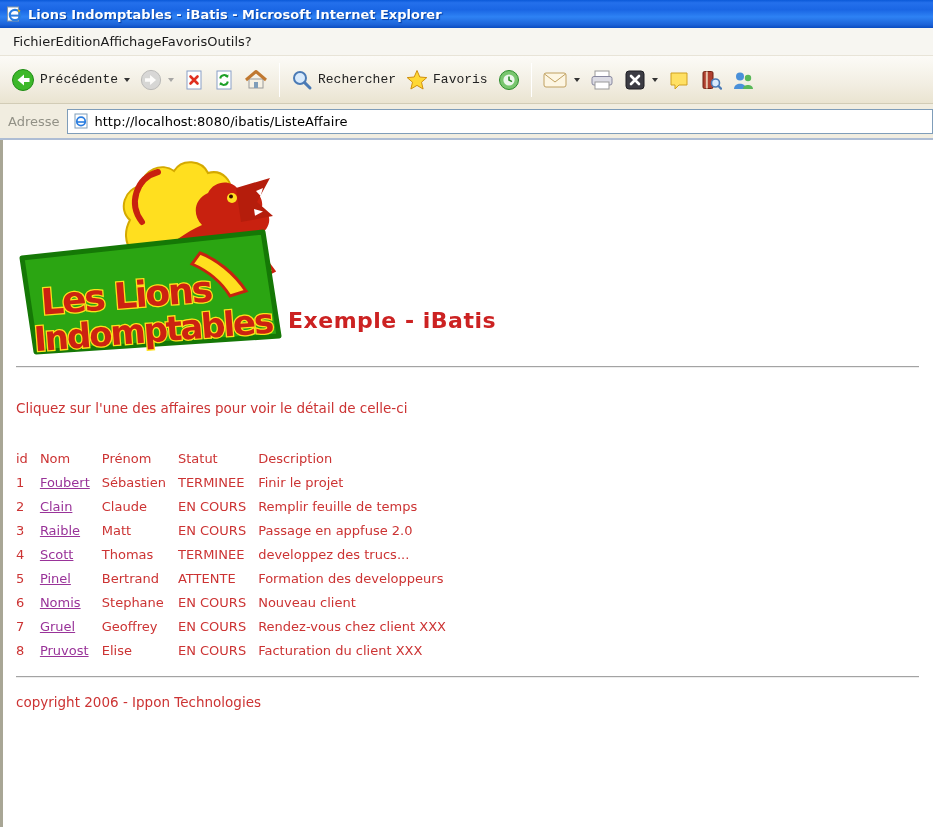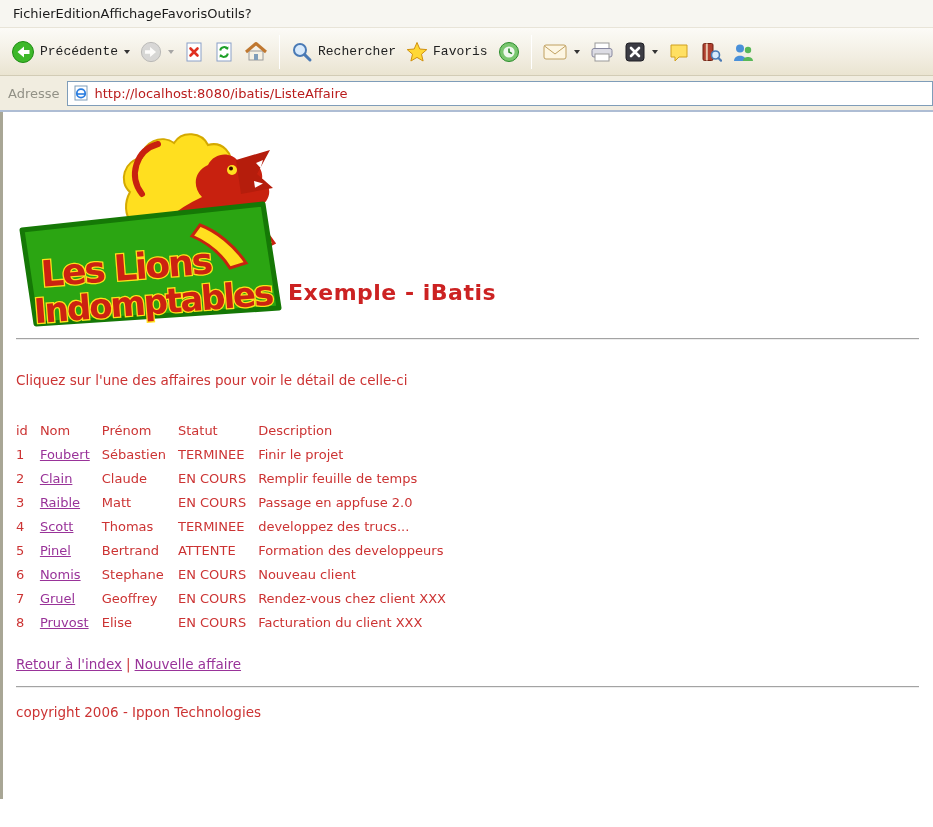--- a/index.html
+++ b/index.html
@@ -36,21 +36,21 @@
   
   .addressbar {
     height:36px; background:#f1ede0; display:flex; align-items:center; padding-left:8px;
     border-bottom:2px solid #aebdd4;
   }
   .address-label { color:#929186; font-size:13px; margin-right:7px; }
   .address-field {
     flex:1; height:25px; background:#fff; border:1px solid #7f9db9;
     display:flex; align-items:center; gap:6px; padding:0 5px;
   }
-  .address-url { font-size:13px; color:#b91c1c; white-space:nowrap; }
+  .address-url { font-size:13px; color:#000000; white-space:nowrap; }
   
   .content {
     height:687px; background:#fff; border-left:3px solid #a8a695;
     padding:0 12px 0 13px; color:#cc3333; font-size:13px; overflow:hidden;
   }
   .header-row { position:relative; height:196px; margin-top:16px; }
   .site-logo { position:absolute; left:0; top:4px; }
   .page-heading {
     position:absolute; left:272px; top:152px;
     font-size:22px; font-weight:bold; color:#cc2222; letter-spacing:.5px; white-space:nowrap;
@@ -66,20 +66,31 @@
   .link-sep { color:#cc3333; margin:0 4px; }
   .hr2 { margin-top:36px; }
   .copyright { margin-top:16px; font-size:13.5px; }
   svg { display:block; }
 </style>
 </head>
 <body>
 
 <div class="window">
 
+  <div class="titlebar">
+    <span>
+      <svg width="16" height="16" viewBox="0 0 16 16">
+        <rect x="1.5" y="1" width="11" height="14" fill="#fff" stroke="#8899aa"></rect>
+        <circle cx="9" cy="9" r="5.2" fill="none" stroke="#2a7de0" stroke-width="2.2"></circle>
+        <path d="M4.2,9.6 h9.2" stroke="#2a7de0" stroke-width="2"></path>
+        <path d="M11.5,3.2 l3,1.2 -1.6,2.4" fill="#e8b000"></path>
+      </svg>
+    </span>
+    <span class="title-text">Lions Indomptables - iBatis - Microsoft Internet Explorer</span>
+  </div>
 
   <div class="menubar" id="menubar">
       <span class="menu-item">Fichier</span>
       <span class="menu-item">Edition</span>
       <span class="menu-item">Affichage</span>
       <span class="menu-item">Favoris</span>
       <span class="menu-item">Outils</span>
       <span class="menu-item">?</span>
     </div>
 
@@ -327,22 +338,19 @@
           <tr>
             <td class="col-id">8</td>
             <td><a class="plink" href="#">Pruvost</a></td>
             <td>Elise</td>
             <td>EN COURS</td>
             <td>Facturation du client XXX</td>
           </tr>
         </tbody>
     </table>
 
-    <div class="footer-links">
-      <a class="plink" href="#">Retour à l'index</a><span class="link-sep">|</span><a class="plink" href="#">Nouvelle affaire</a>
-    </div>
 
     <hr class="rule hr2">
 
     <div class="copyright">copyright 2006 - Ippon Technologies</div>
   </div>
 
 </div>
 
 </body></html>

